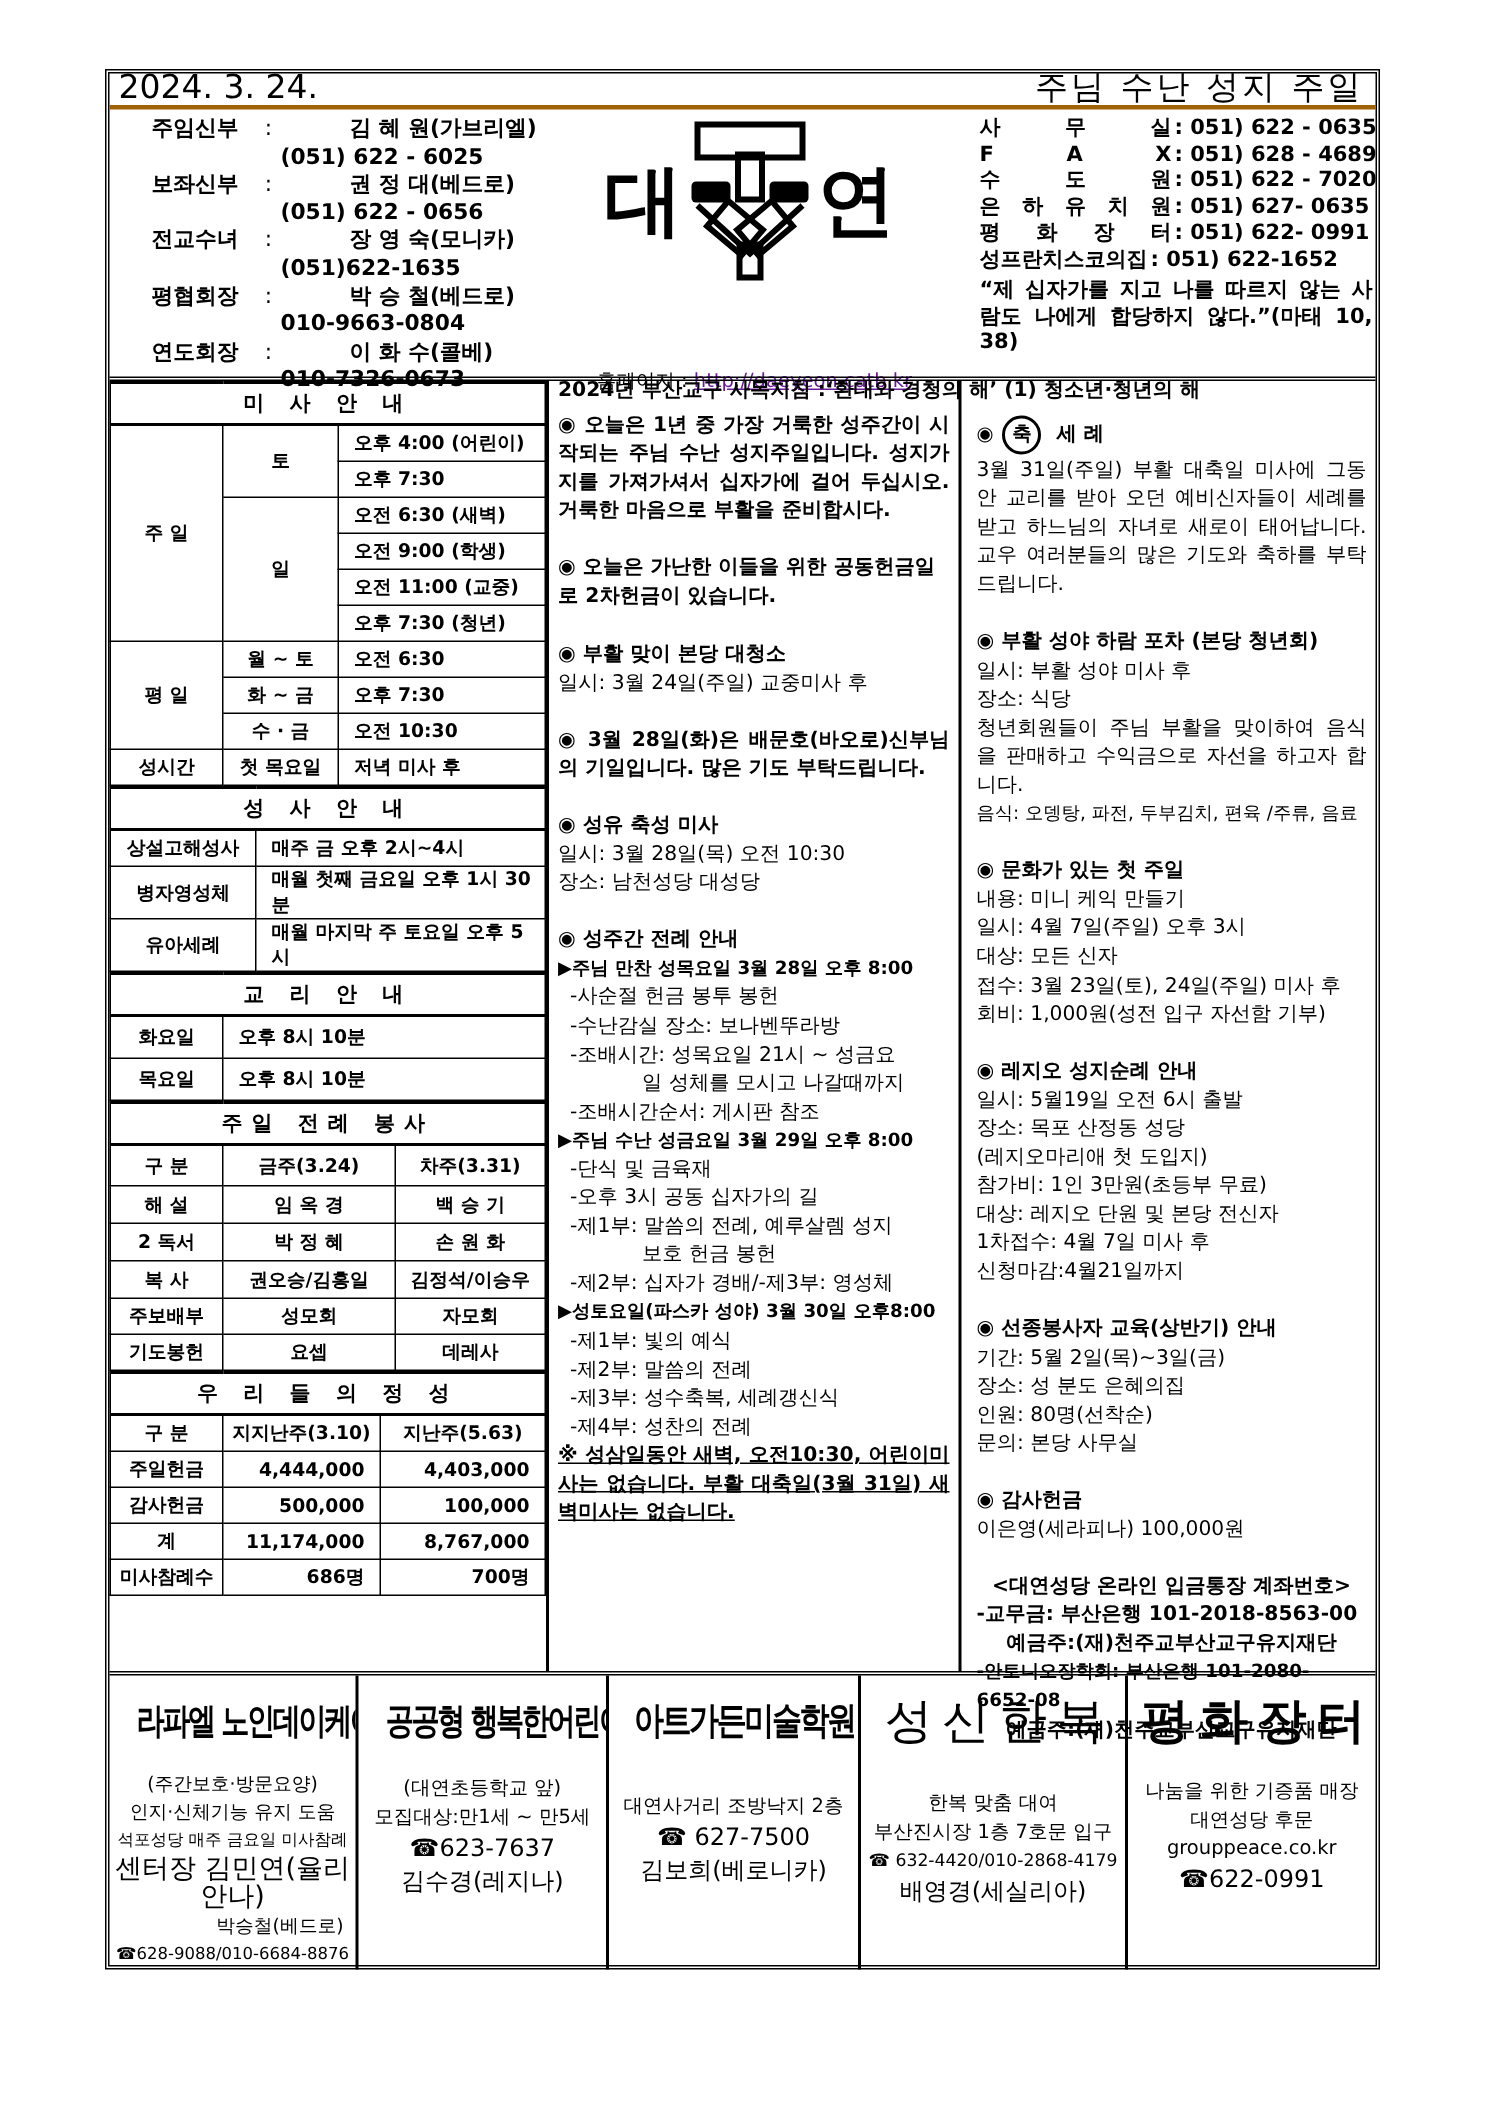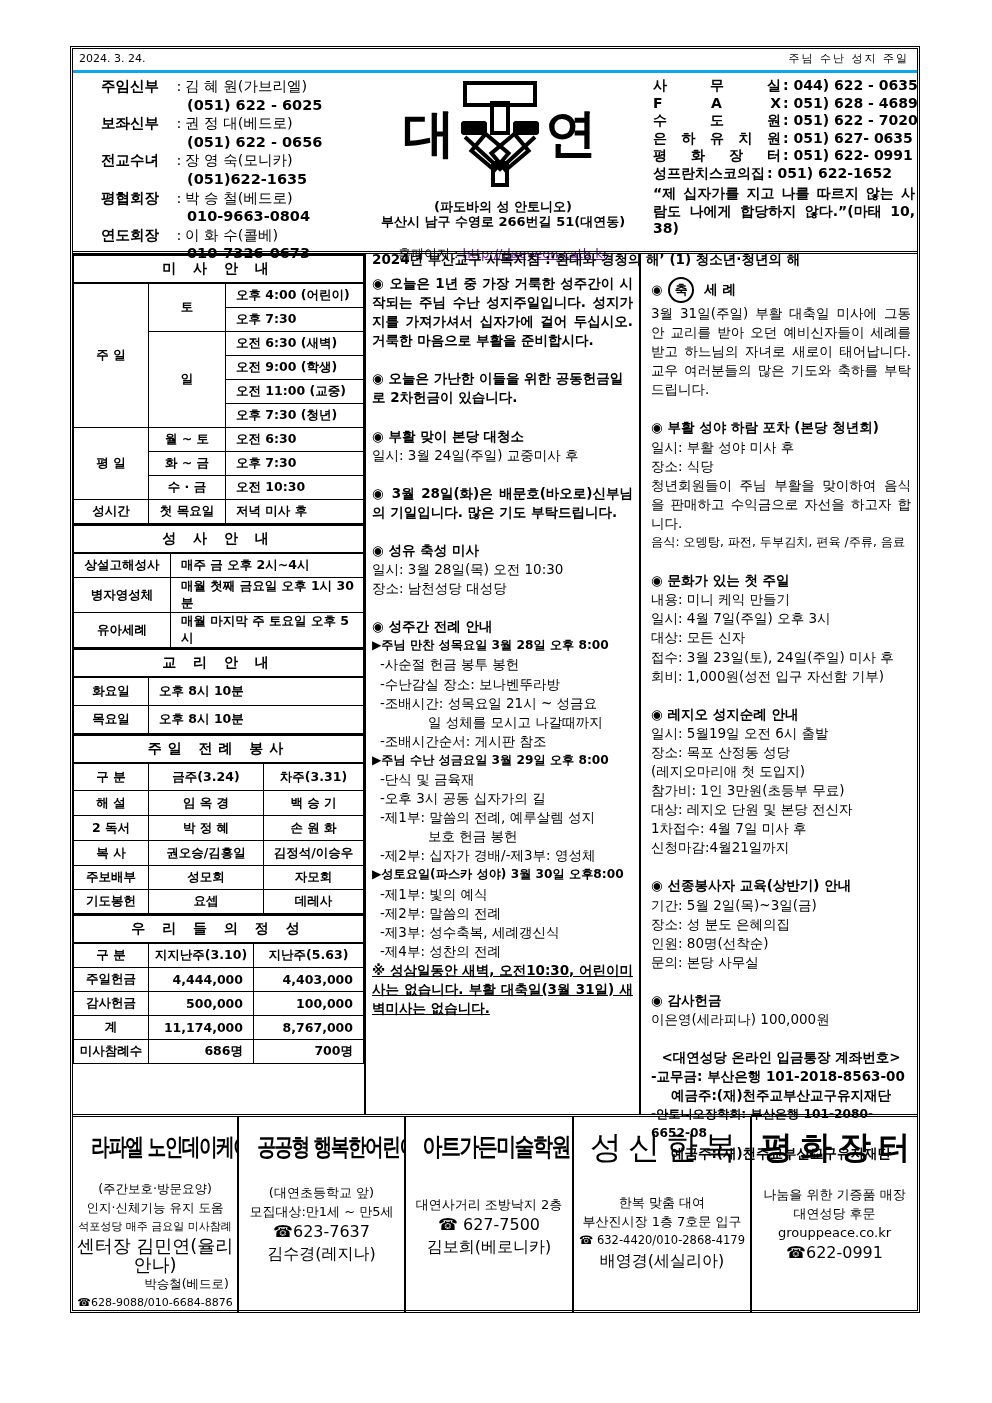--- a/index.html
+++ b/index.html
@@ -1,27 +1,27 @@
 <!DOCTYPE html>
 <html><head>
 <meta charset="utf-8">
 <style>
   html, body { margin:0; padding:0; background:#fff; }
   body { width:992px; height:1403px; position:relative; font-family:"DejaVu Sans","Liberation Sans",sans-serif; color:#000; }
   .page { position:absolute; left:70px; top:46px; width:850px; height:1267px; border:3px double #000; box-sizing:border-box; }
-  .topbar { position:absolute; left:0; top:0; width:100%; height:24px; border-bottom:3px solid #0ea5e9; box-sizing:border-box; font-size:11px; line-height:20px; }
+  .topbar { position:absolute; left:0; top:0; width:100%; height:24px; border-bottom:3px solid #a16207; box-sizing:border-box; font-size:22px; line-height:20px; }
   .topbar .date { position:absolute; left:6px; top:0; font-family:"DejaVu Sans",sans-serif; font-weight:normal; letter-spacing:0px; }
   .topbar .title { position:absolute; right:8px; top:0; letter-spacing:2px; }
 
   .header { position:absolute; left:0; top:24px; width:100%; height:178px; }
   .staff { position:absolute; left:28px; top:4px; font-size:14.5px; line-height:18.6px; }
   .staff .row { display:flex; }
   .staff .role { width:72px; text-align:left; font-weight:bold; }
   .staff .sep { width:12px; text-align:center; }
-  .staff .name { font-weight:normal; }
+  .staff .name { font-weight:bold;margin-left:48px; }
   .staff .phone { padding-left:86px; font-weight:bold; }
   .logo { position:absolute; left:322px; top:6px; width:210px; height:110px; }
   .logo-sub { position:absolute; left:295px; top:126px; width:270px; text-align:center; font-size:13px; line-height:15px; font-weight:bold; }
   .homepage { position:absolute; left:295px; top:172px; width:270px; text-align:center; font-size:13px; }
   .homepage a { color:#6a1b9a; text-decoration:underline; }
   .contacts { position:absolute; left:580px; top:4px; width:265px; font-size:14px; line-height:17.6px; font-weight:bold; }
   .contacts .row { display:flex; }
   .contacts .lbl { width:128px; display:flex; justify-content:space-between; }
   .contacts .val { padding-left:2px; }
   .quote { position:absolute; left:580px; top:112px; width:262px; font-size:14px; line-height:17.6px; font-weight:bold; text-align:justify; }
@@ -105,37 +105,33 @@
         <rect x="97" y="24" width="16" height="30" fill="none" stroke="#000" stroke-width="4"></rect>
         <rect x="66" y="42" width="26" height="14" rx="3" fill="#000"></rect>
         <rect x="118" y="42" width="26" height="14" rx="3" fill="#000"></rect>
         <path d="M70 58 L105 90 L140 58" fill="none" stroke="#000" stroke-width="4"></path>
         <rect x="80" y="62" width="30" height="22" transform="rotate(40 95 73)" fill="none" stroke="#000" stroke-width="4"></rect>
         <rect x="100" y="62" width="30" height="22" transform="rotate(-40 115 73)" fill="none" stroke="#000" stroke-width="4"></rect>
         <rect x="98" y="84" width="14" height="22" fill="none" stroke="#000" stroke-width="4"></rect>
         <text x="150" y="72" font-family="DejaVu Serif, serif" font-size="52" font-weight="bold">연</text>
       </svg>
     </div>
-    <div class="logo-sub">
-      <div>(파도바의 성 안토니오)</div>
-      <div>부산시 남구 수영로 266번길 51(대연동)</div>
-    </div>
     <div class="homepage">
       <span>홈페이지 :</span>
       <a>http://daeyeon.catb.kr</a>
     </div>
 
     <div class="contacts">
       <div class="row">
           <span class="lbl">
             <span>사</span>
             <span>무</span>
             <span>실</span>
           </span>
-          <span class="val">: 044) 622 - 0635</span>
+          <span class="val">: 051) 622 - 0635</span>
         </div>
       <div class="row">
           <span class="lbl">
             <span>F</span>
             <span>A</span>
             <span>X</span>
           </span>
           <span class="val">: 051) 628 - 4689</span>
         </div>
       <div class="row">

